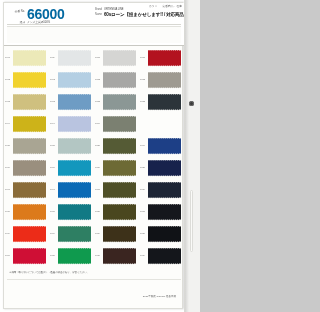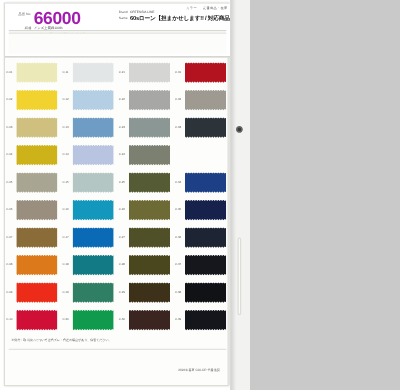--- a/index.html
+++ b/index.html
@@ -59,21 +59,21 @@
   #hdr-body { position:absolute; left:0; top:6px; width:180px; }
   .hlabel {
     position:absolute; left:4px; top:0;
     width:17px;
     font-size:2.7px; color:#5a5a5a;
     text-align:right;
   }
 
   #prodno {
     position:absolute; left:23px; top:-2px;
-    font-size:14px; line-height:14px; font-weight:700; color:#a21caf;
+    font-size:14px; line-height:14px; font-weight:700; color:#0369a1;
     letter-spacing:-0.3px;
   }
   #hr-line {
     position:absolute; left:3px; top:15px; width:174px; height:1px;
     background:#d8d8d2;
   }
   #namecol {
     position:absolute; left:86px; top:-1px; width:92px;
   }
   .nrow { position:relative; height:5px; }

